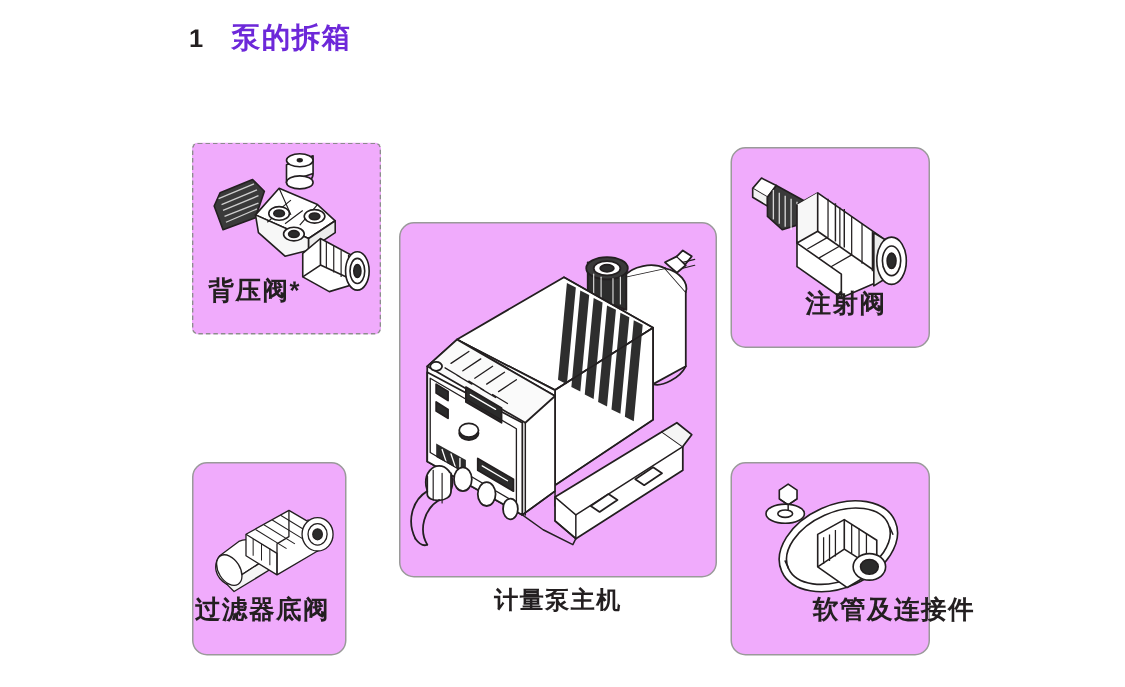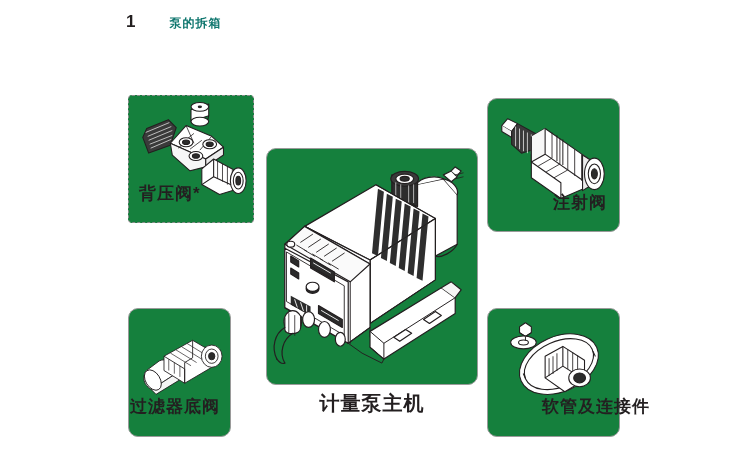--- a/index.html
+++ b/index.html
@@ -17,31 +17,31 @@
   .title-row{
     position:absolute;left:126px;top:12px;
     display:flex;align-items:baseline;
     font-weight:bold;
   }
   .title-num{
     font-size:17px;font-weight:bold;letter-spacing:0;
     color:#231f20;
   }
   .title-text{
-    font-size:12px;font-weight:bold;margin-left:34px;
-    color:#0f766e;letter-spacing:1px;
+    font-size:19px;font-weight:bold;margin-left:19px;
+    color:#6d28d9;letter-spacing:1px;
   }
 
   
   .part-box{
     position:absolute;
     box-sizing:border-box;
     border:1px solid #9a9a9a;
     border-radius:10px;
-    background:#15803d;
+    background:#f0abfc;
   }
   .part-box.dashed{
     border:1px dashed #8c8c8c;
     border-radius:4px;
   }
   .part-label{
     position:absolute;
     font-size:17px;
     font-weight:bold;
     color:#231f20;
@@ -51,35 +51,35 @@
   .art{
     position:absolute;left:0;top:0;width:100%;height:100%;
     pointer-events:none;
   }
 
   
   #box-backpressure{left:128px;top:95px;width:126px;height:128px;}
   #lbl-backpressure{left:10px;top:86px;}
 
   #box-injection{left:487px;top:98px;width:133px;height:134px;}
-  #lbl-injection{right:12px;top:92px;margin-left:19px;}
+  #lbl-injection{right:28px;top:92px;margin-left:19px;}
 
   #box-filter{left:128px;top:308px;width:103px;height:129px;}
   #lbl-filter{right:10px;top:86px;}
 
   #box-hose{left:487px;top:308px;width:133px;height:129px;}
   #lbl-hose{left:10px;top:86px;margin-left:44px;}
 
   #box-pump{left:266px;top:148px;width:212px;height:237px;}
 
   .center-caption{
     position:absolute;
     left:266px;top:390px;width:212px;
     text-align:center;
-    font-size:20px;font-weight:bold;color:#231f20;
+    font-size:16px;font-weight:bold;color:#231f20;
     letter-spacing:1px;
   }
 </style>
 </head>
 <body>
 
 <div class="page">
 
   <div class="title-row">
     <span class="title-num">1</span>

